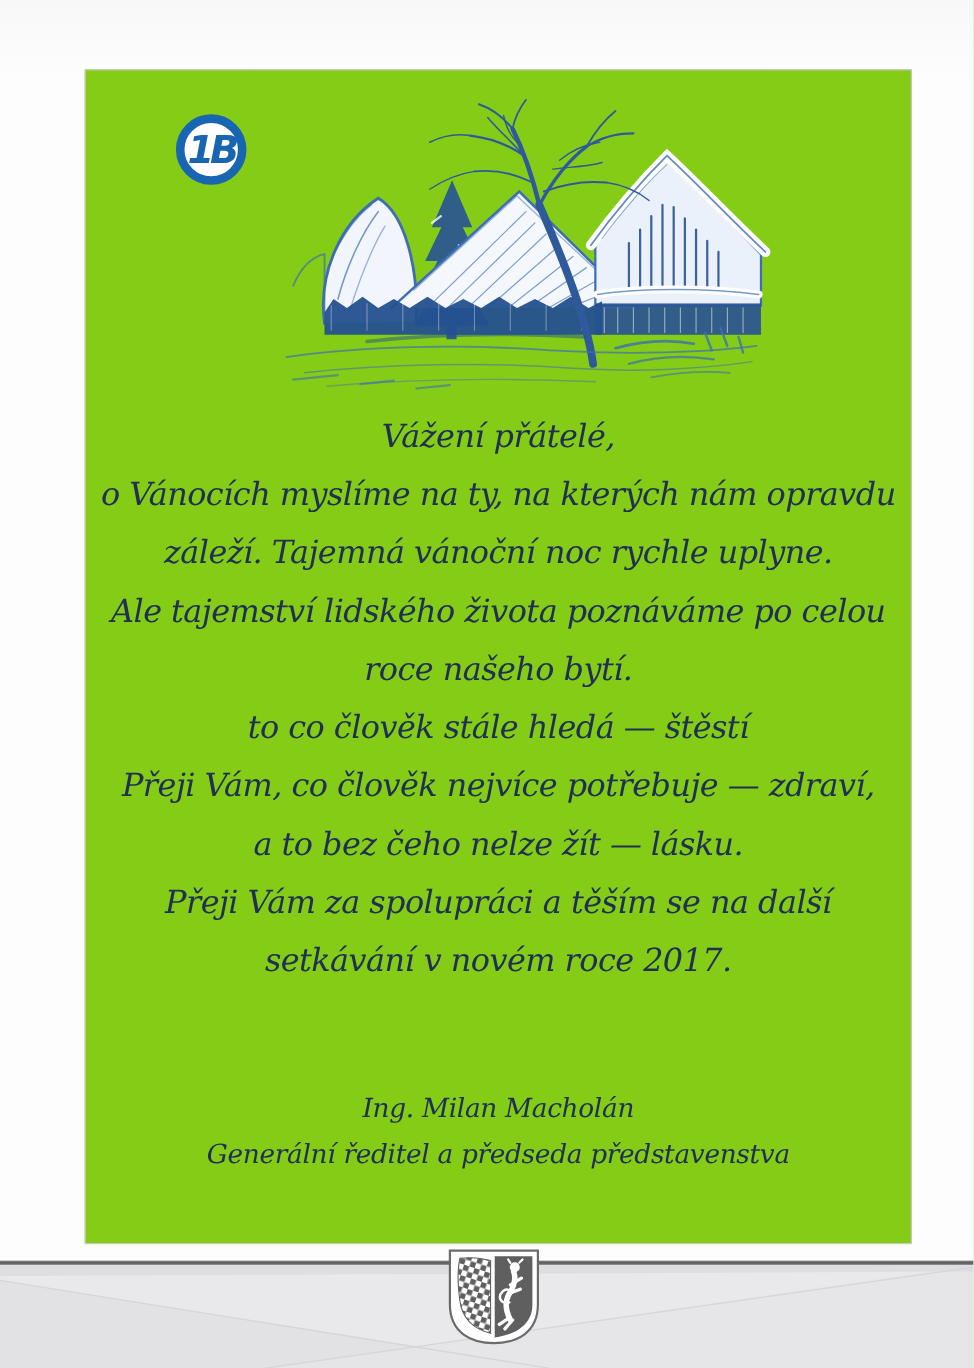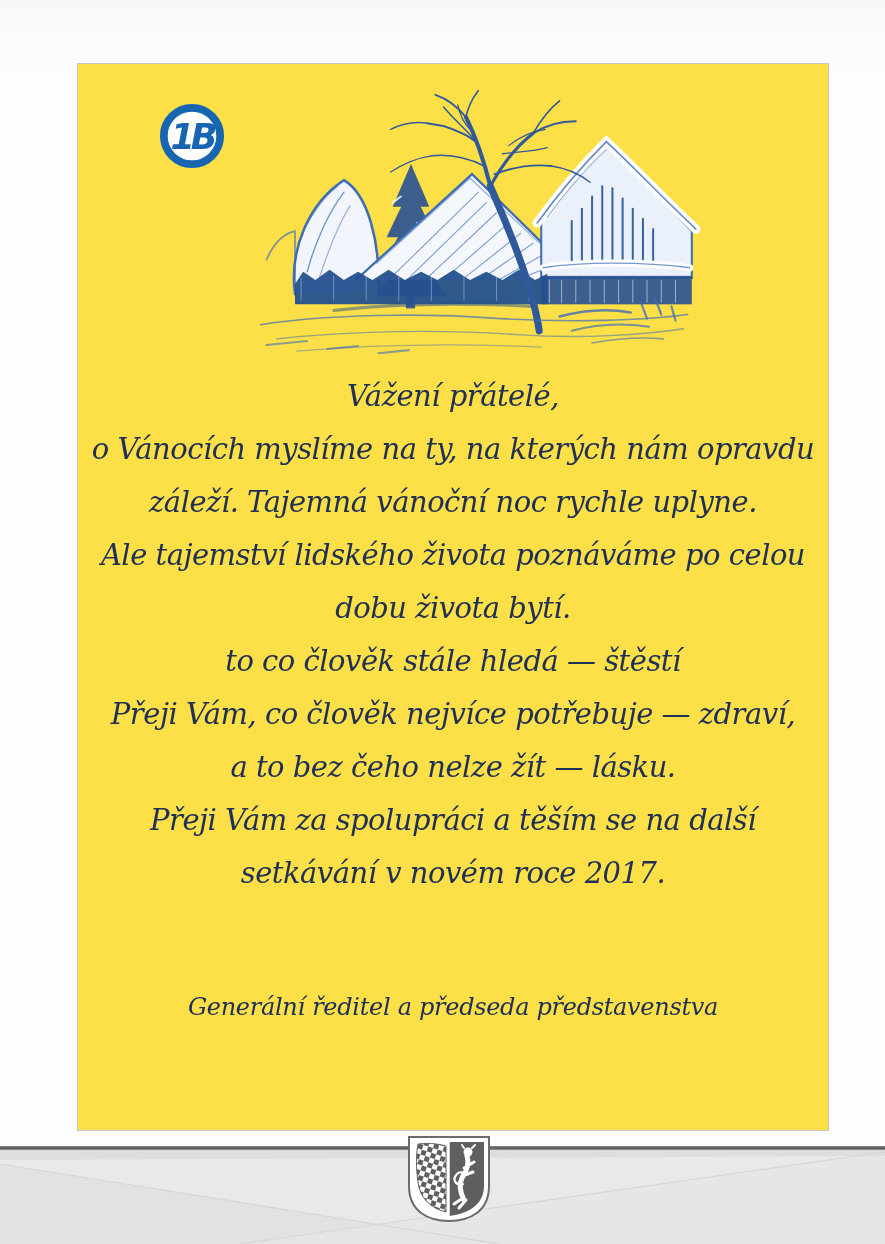--- a/index.html
+++ b/index.html
@@ -9,21 +9,21 @@
     overflow: hidden;
     background: linear-gradient(180deg, #f8f8f9 0%, #fdfdfe 6%, #fdfdfe 100%);
     font-family: "DejaVu Serif", serif;
   }
 
   
   .card {
     position: absolute;
     left: 77px; top: 63px;
     width: 750px; height: 1066px;
-    background: #fde047;
+    background: #84cc16;
     border: 1px solid #c9c9c9;
     z-index: 2;
   }
 
   .logo {
     position: absolute;
     left: 80px; top: 38px;
     width: 68px; height: 68px;
   }
 
@@ -207,29 +207,30 @@
       <path d="M398,210 L404,226 M412,206 L418,222 M428,214 L432,228" stroke-width="2.2" opacity="0.75"></path>
       <path d="M96,218 C150,212 220,210 290,214" stroke="#24508f" stroke-width="3" opacity="0.5"></path>
     </g>
   </svg>
 
   <div class="greeting">
     <div class="line">Vážení přátelé,</div>
     <div class="line">o Vánocích myslíme na ty, na kterých nám opravdu</div>
     <div class="line">záleží. Tajemná vánoční noc rychle uplyne.</div>
     <div class="line">Ale tajemství lidského života poznáváme po celou</div>
-    <div class="line">dobu života bytí.</div>
+    <div class="line">roce našeho bytí.</div>
     <div class="line">to co člověk stále hledá — štěstí</div>
     <div class="line">Přeji Vám, co člověk nejvíce potřebuje — zdraví,</div>
     <div class="line">a to bez čeho nelze žít — lásku.</div>
     <div class="line">Přeji Vám za spolupráci a těším se na další</div>
     <div class="line">setkávání v novém roce 2017.</div>
   </div>
 
   <div class="signature">
+    <div class="line">Ing. Milan Macholán</div>
     <div class="line">Generální ředitel a předseda představenstva</div>
   </div>
 </div>
 
 <div class="footer-gap"></div>
 <div class="footer-line"></div>
 <div class="footer-band">
   <svg width="885" height="94" viewBox="0 0 885 94">
     <rect x="0" y="0" width="885" height="94" fill="#e9e9eb"></rect>
     <polygon points="0,14 500,94 0,94" fill="#e2e2e4"></polygon>

